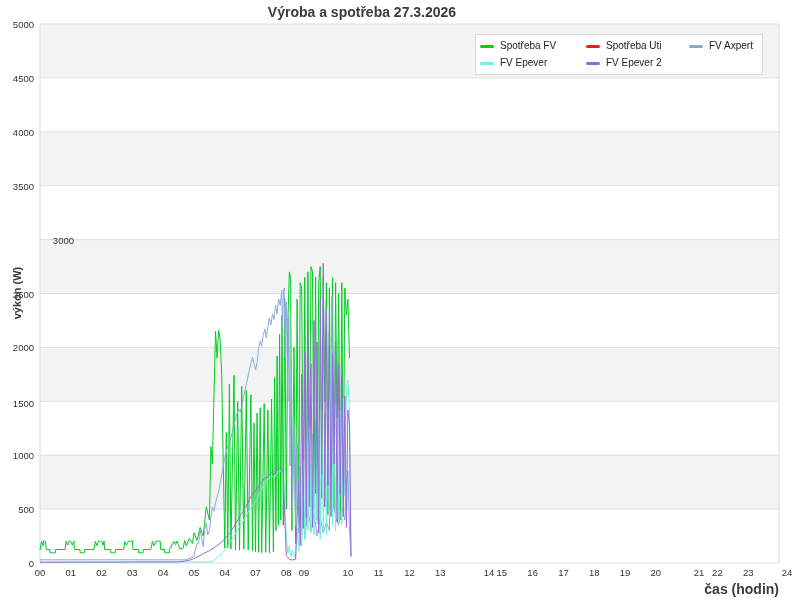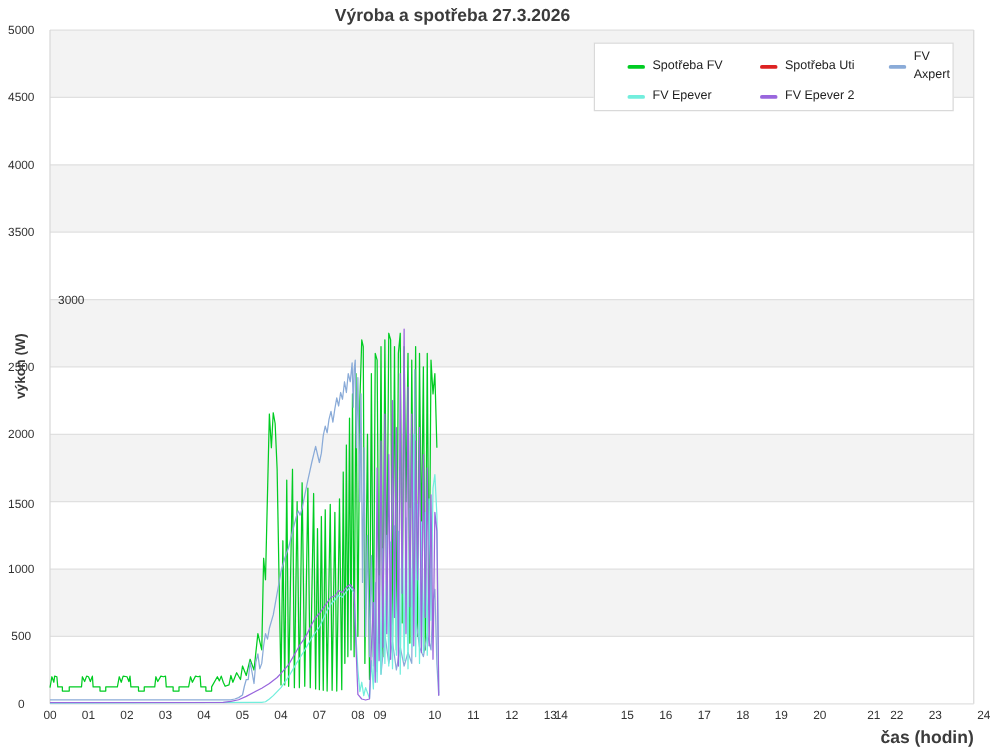--- a/index.html
+++ b/index.html
@@ -1,23 +1,23 @@
 <!DOCTYPE html>
 <html><head>
 <meta charset="utf-8">
 <style>
   html,body{margin:0;padding:0;background:#fff;}
   body{width:800px;height:600px;position:relative;font-family:"Liberation Sans","DejaVu Sans",sans-serif;overflow:hidden;}
   .title{position:absolute;top:4px;left:0;width:700px;text-align:center;font-size:14px;font-weight:bold;color:#3b3b3b;padding-left:12px;}
   #plot{position:absolute;left:0;top:0;}
-  .ytick{position:absolute;left:0;width:34px;text-align:center;font-size:9.5px;color:#333;}
+  .ytick{position:absolute;left:0;width:34px;text-align:right;font-size:9.5px;color:#333;}
   .xtick{position:absolute;width:24px;text-align:center;font-size:9.5px;color:#333;top:567px;}
   .ylabel{position:absolute;left:17px;top:293px;transform:translate(-50%,-50%) rotate(-90deg);font-size:11px;font-weight:bold;color:#3b3b3b;white-space:nowrap;}
   .xlabel{position:absolute;right:21px;top:581px;font-size:14px;font-weight:bold;color:#3b3b3b;}
-  .legend{position:absolute;left:475px;top:34px;width:288px;box-sizing:border-box;background:#fff;border:1px solid #d9d9d9;display:grid;grid-template-columns:106px 103px auto;padding:4px 26px;row-gap:3px;font-size:10px;color:#222;align-items:center;}
+  .legend{position:absolute;left:475px;top:34px;width:288px;box-sizing:border-box;background:#fff;border:1px solid #d9d9d9;display:grid;grid-template-columns:106px 103px auto;padding:4px 4px;row-gap:3px;font-size:10px;color:#222;align-items:center;}
   .li{display:flex;align-items:center;gap:6px;line-height:14px;}
   .sw{width:14px;height:3px;border-radius:2px;flex:0 0 14px;}
 </style>
 </head>
 <body>
 
 <div class="title">Výroba a spotřeba 27.3.2026</div>
 
 <svg id="plot" width="800" height="600" viewBox="0 0 800 600">
     <rect x="40" y="24" width="739" height="53.89999999999998" fill="#f3f3f3"></rect>
@@ -65,21 +65,21 @@
     <div class="xtick" style="left: 151.167px;">04</div>
     <div class="xtick" style="left: 181.958px;">05</div>
     <div class="xtick" style="left: 212.75px;">04</div>
     <div class="xtick" style="left: 243.542px;">07</div>
     <div class="xtick" style="left: 274.333px;">08</div>
     <div class="xtick" style="left: 292px;">09</div>
     <div class="xtick" style="left: 335.917px;">10</div>
     <div class="xtick" style="left: 366.708px;">11</div>
     <div class="xtick" style="left: 397.5px;">12</div>
     <div class="xtick" style="left: 428.292px;">13</div>
-    <div class="xtick" style="left: 437px;">14</div>
+    <div class="xtick" style="left: 477px;">14</div>
     <div class="xtick" style="left: 489.875px;">15</div>
     <div class="xtick" style="left: 520.667px;">16</div>
     <div class="xtick" style="left: 551.458px;">17</div>
     <div class="xtick" style="left: 582.25px;">18</div>
     <div class="xtick" style="left: 613.042px;">19</div>
     <div class="xtick" style="left: 643.833px;">20</div>
     <div class="xtick" style="left: 687px;">21</div>
     <div class="xtick" style="left: 705.417px;">22</div>
     <div class="xtick" style="left: 736.208px;">23</div>
     <div class="xtick" style="left: 775px;">24</div>

